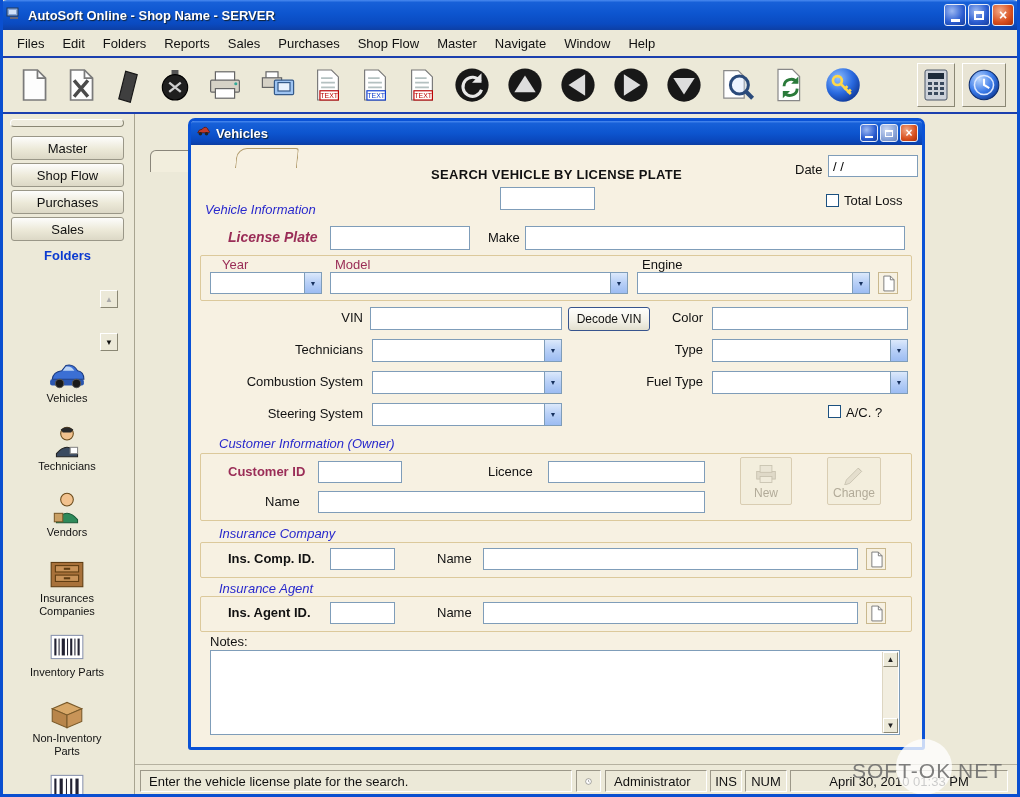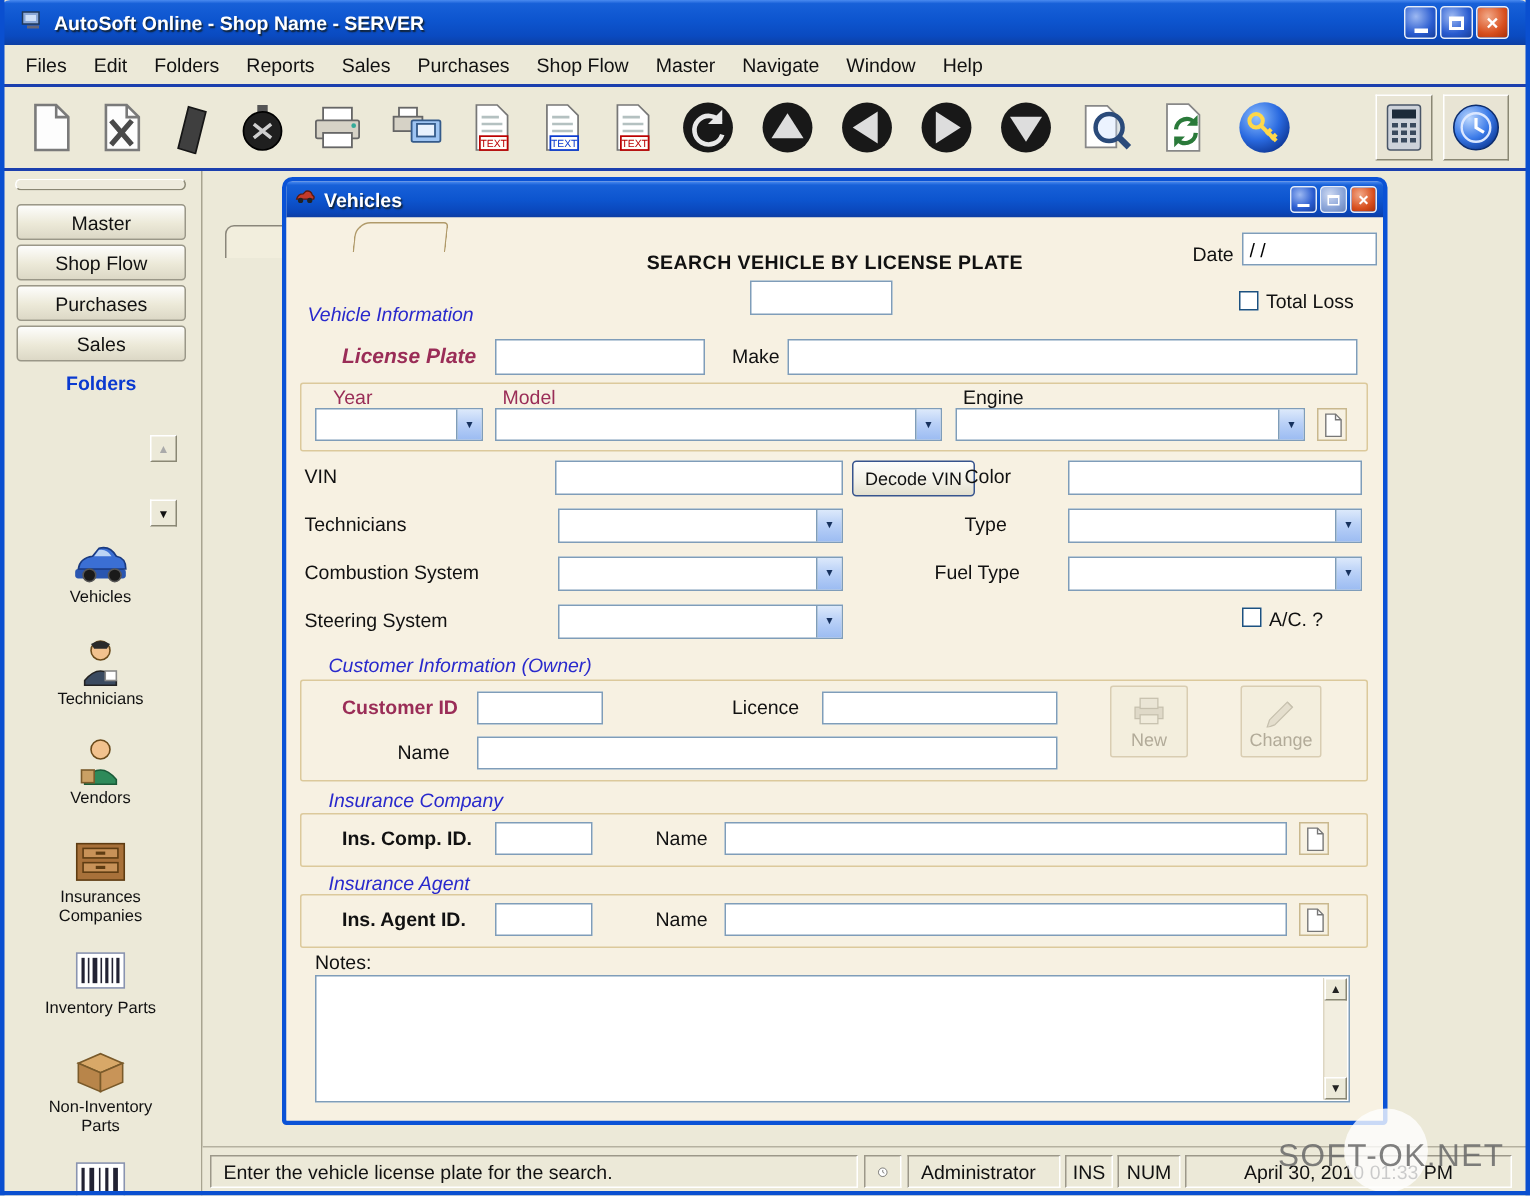--- a/index.html
+++ b/index.html
@@ -1,21 +1,21 @@
 <!DOCTYPE html>
 <html><head>
 <meta charset="utf-8">
 <style>
   *{margin:0;padding:0;box-sizing:border-box}
   html,body{width:1020px;height:797px}
   body{position:relative;font-family:"Liberation Sans",sans-serif;background:#ece9d8;overflow:hidden}
   .app-frame{position:absolute;inset:0;border:3px solid #0a4fd0;border-top:none;pointer-events:none;z-index:90}
 
   
-  .titlebar{position:absolute;left:0;top:0;width:1020px;height:30px;display:flex;align-items:center;padding:0 14px;
+  .titlebar{position:absolute;left:0;top:0;width:1020px;height:30px;display:flex;align-items:center;padding:0 6px;
     background:linear-gradient(180deg,#4a8af0 0%,#1760d8 8%,#0d55cf 45%,#0a4ac0 80%,#0d3fa4 100%);
     border-radius:7px 7px 0 0;color:#fff;z-index:50}
   .app-title{font-size:13px;font-weight:bold;margin-left:6px;text-shadow:1px 1px 1px #123}
   .tb-btns{margin-left:auto;display:flex;gap:2px}
   .tb-btn{width:22px;height:22px;border:1px solid #e6ecf8;border-radius:3px;display:flex;align-items:center;justify-content:center;
     background:radial-gradient(circle at 35% 30%,#9db9f2,#2a5cd0 60%,#173f9c);color:#fff;font-size:14px;font-weight:bold}
   .tb-btn.close{background:radial-gradient(circle at 35% 30%,#f2a988,#d84f1e 60%,#a82e08)}
   .g-min{width:9px;height:3px;background:#fff;margin-top:10px}
   .g-max{width:10px;height:9px;border:2px solid #fff;border-top-width:3px}
 
@@ -58,21 +58,21 @@
   .vw-btn.pale{background:radial-gradient(circle at 35% 30%,#cdd9f2,#8aa4d8 60%,#6a84b8)}
   .vw-btn.close{background:radial-gradient(circle at 35% 30%,#f2a988,#d84f1e 60%,#a82e08)}
   .g-min2{width:8px;height:2px;background:#fff;margin-top:8px}
   .g-max2{width:8px;height:7px;border:1px solid #fff;border-top-width:2px}
 
   .client{position:relative;width:731px;height:602px;background:#f7f1e2;font-size:13px;color:#111}
   .client-tab{position:absolute;left:45px;top:3px;width:62px;height:20px;border:1px solid #b09a6a;border-bottom:none;border-radius:10px 3px 0 0;background:#f7f1e2;transform:skewX(-6deg)}
 
   .hdr{position:absolute;left:0;right:0;top:22px;text-align:center;font-weight:bold;font-size:13px;letter-spacing:.3px}
   .lbl{position:absolute;font-size:13px;white-space:nowrap;color:#111}
-  .rlbl{text-align:left}
+  .rlbl{text-align:right}
   .sect{position:absolute;font-size:13px;font-style:italic;color:#2929cc}
   .mar{color:#9a2d57}
   .txt{position:absolute;height:22px;border:1px solid #7f9db9;background:#fff;font:13px "Liberation Sans",sans-serif;padding:2px 4px;outline:none}
   .panel{position:absolute;border:1px solid #dcc99b;border-radius:2px}
   .combo{position:absolute;height:22px;border:1px solid #7f9db9;background:#fff}
   .combo .arr{position:absolute;right:0;top:0;bottom:0;width:17px;display:flex;align-items:center;justify-content:center;
     background:linear-gradient(180deg,#dce9fb,#bad1f7 45%,#9cbcf2);border-left:1px solid #7f9db9;font-size:7px;color:#16315e}
   .xp-button{position:absolute;display:flex;align-items:center;justify-content:center;font-size:12px;color:#111;
     background:linear-gradient(180deg,#fefefc,#f2f0e6 60%,#e2dfcf);border:1px solid #37548e;border-radius:3px}
   .cb{position:absolute;width:13px;height:13px;background:#fff;border:1px solid #1c5180}

